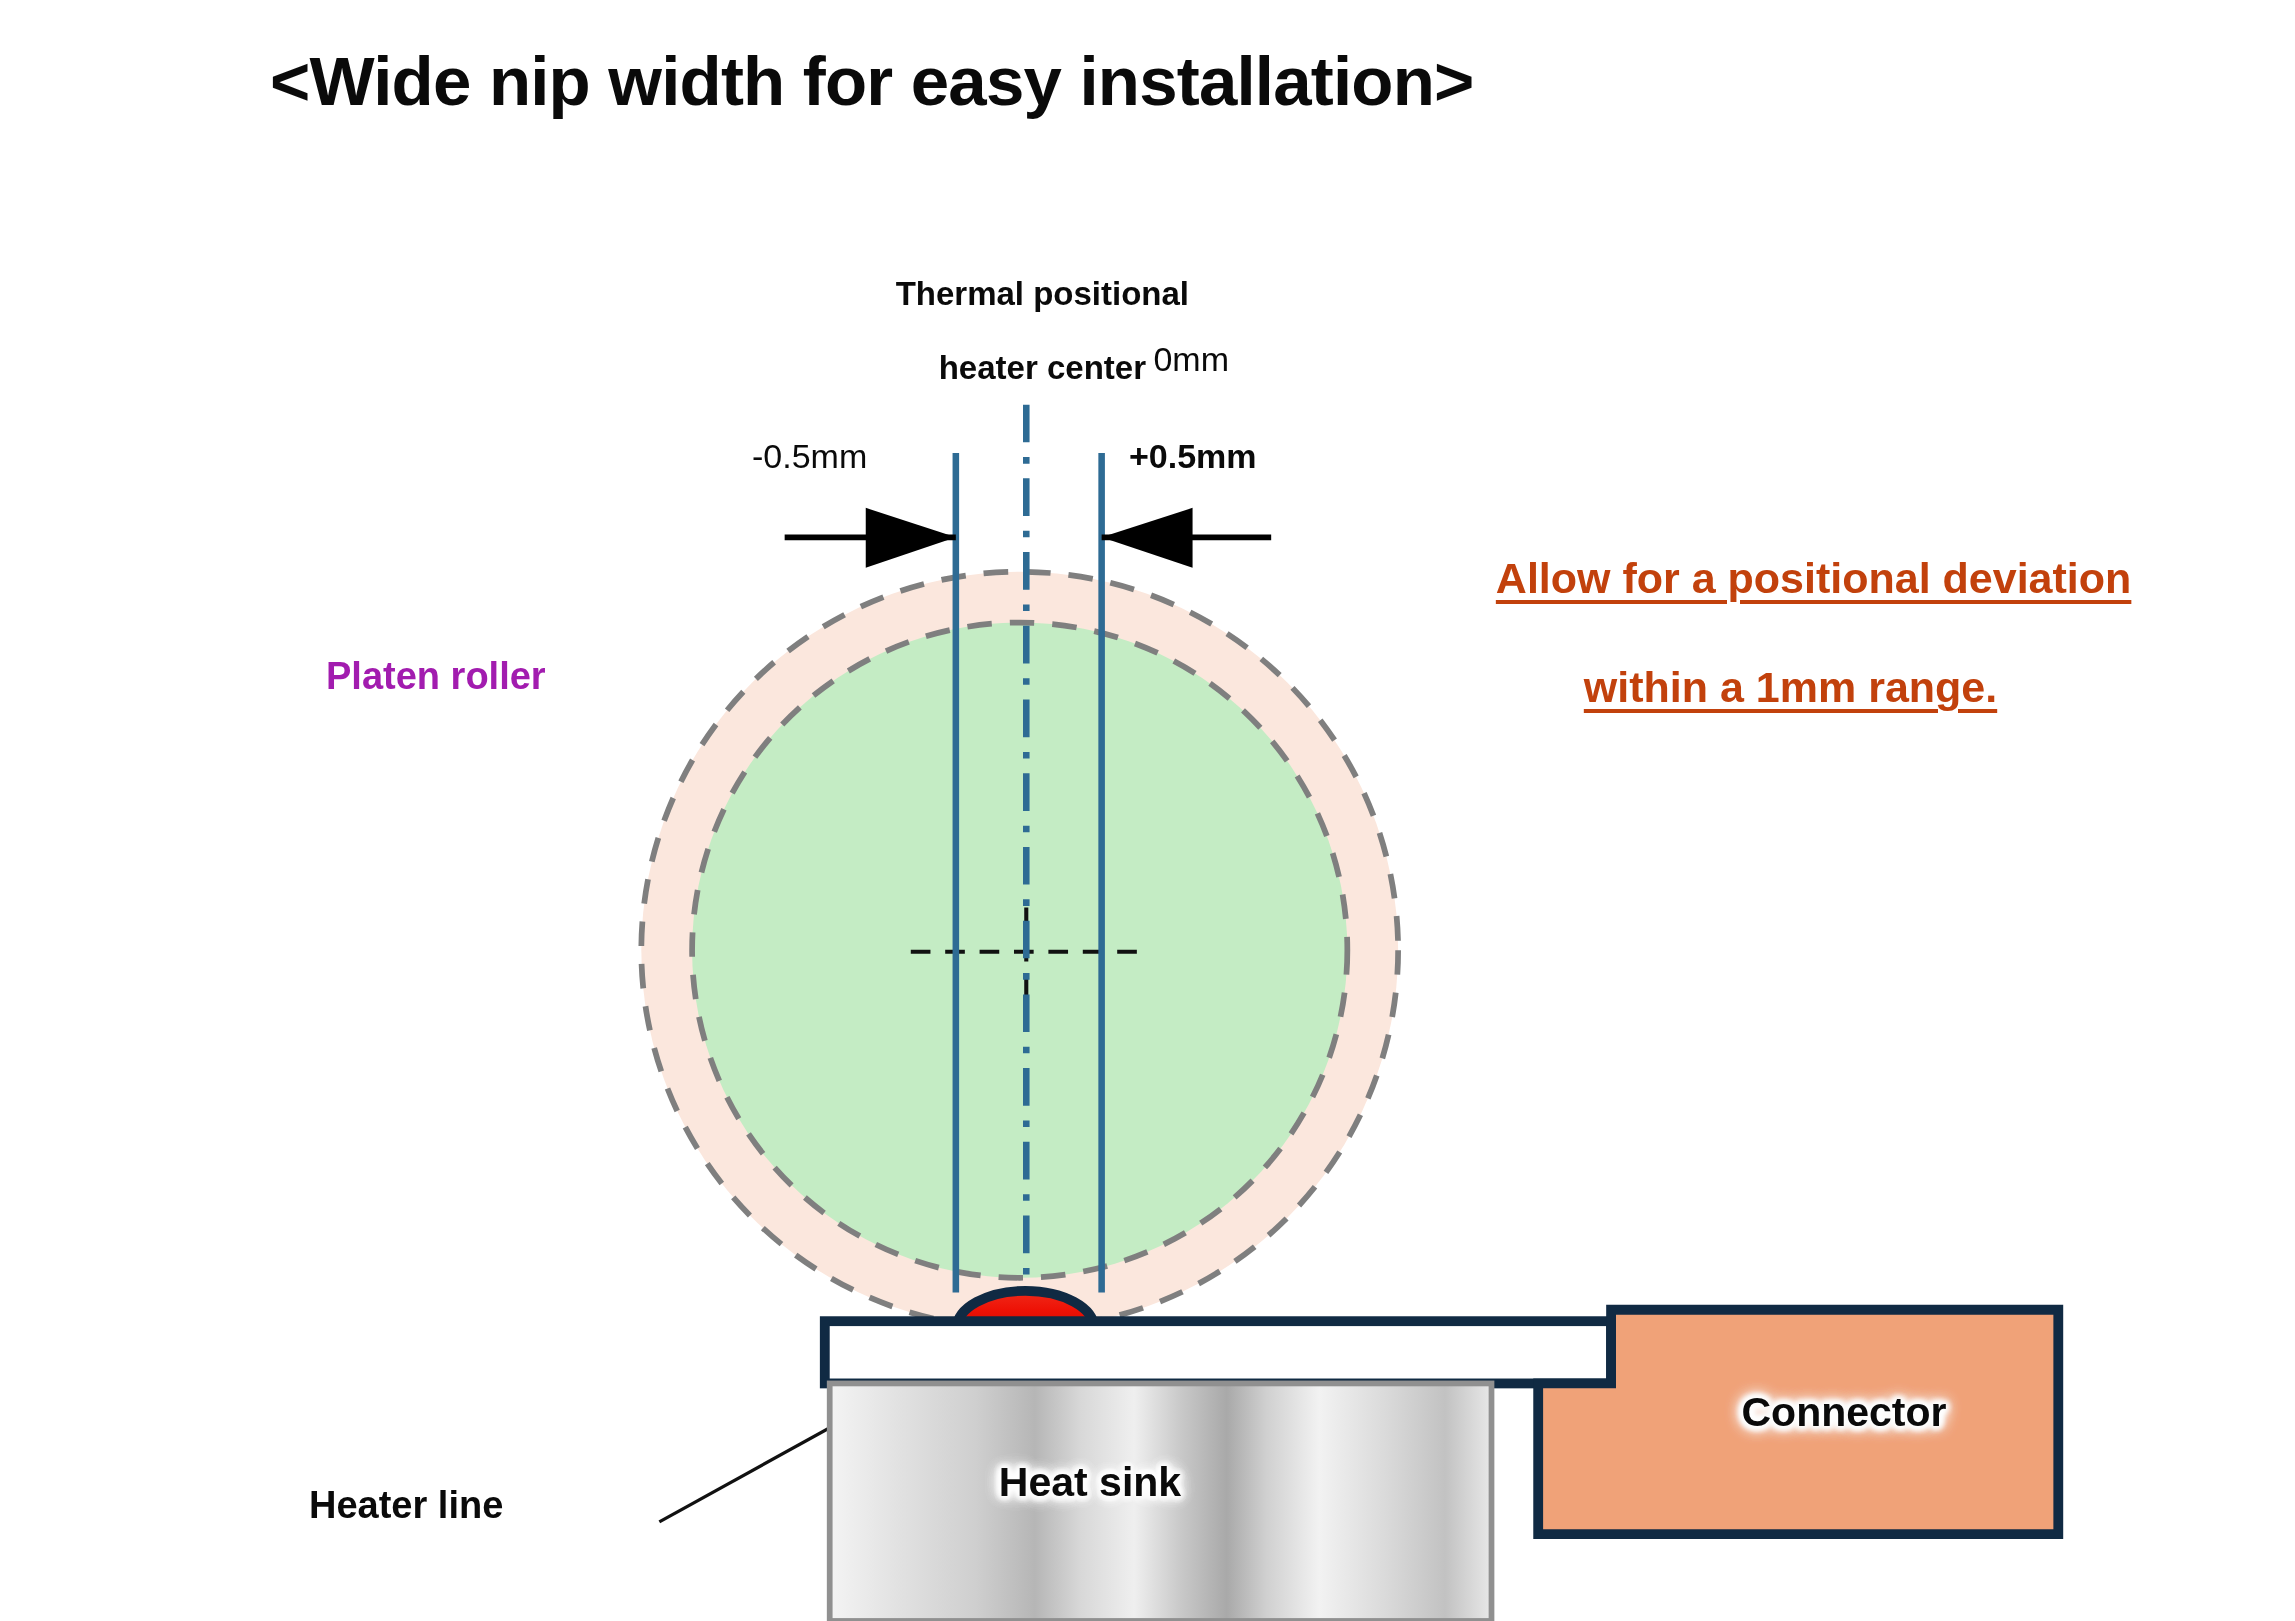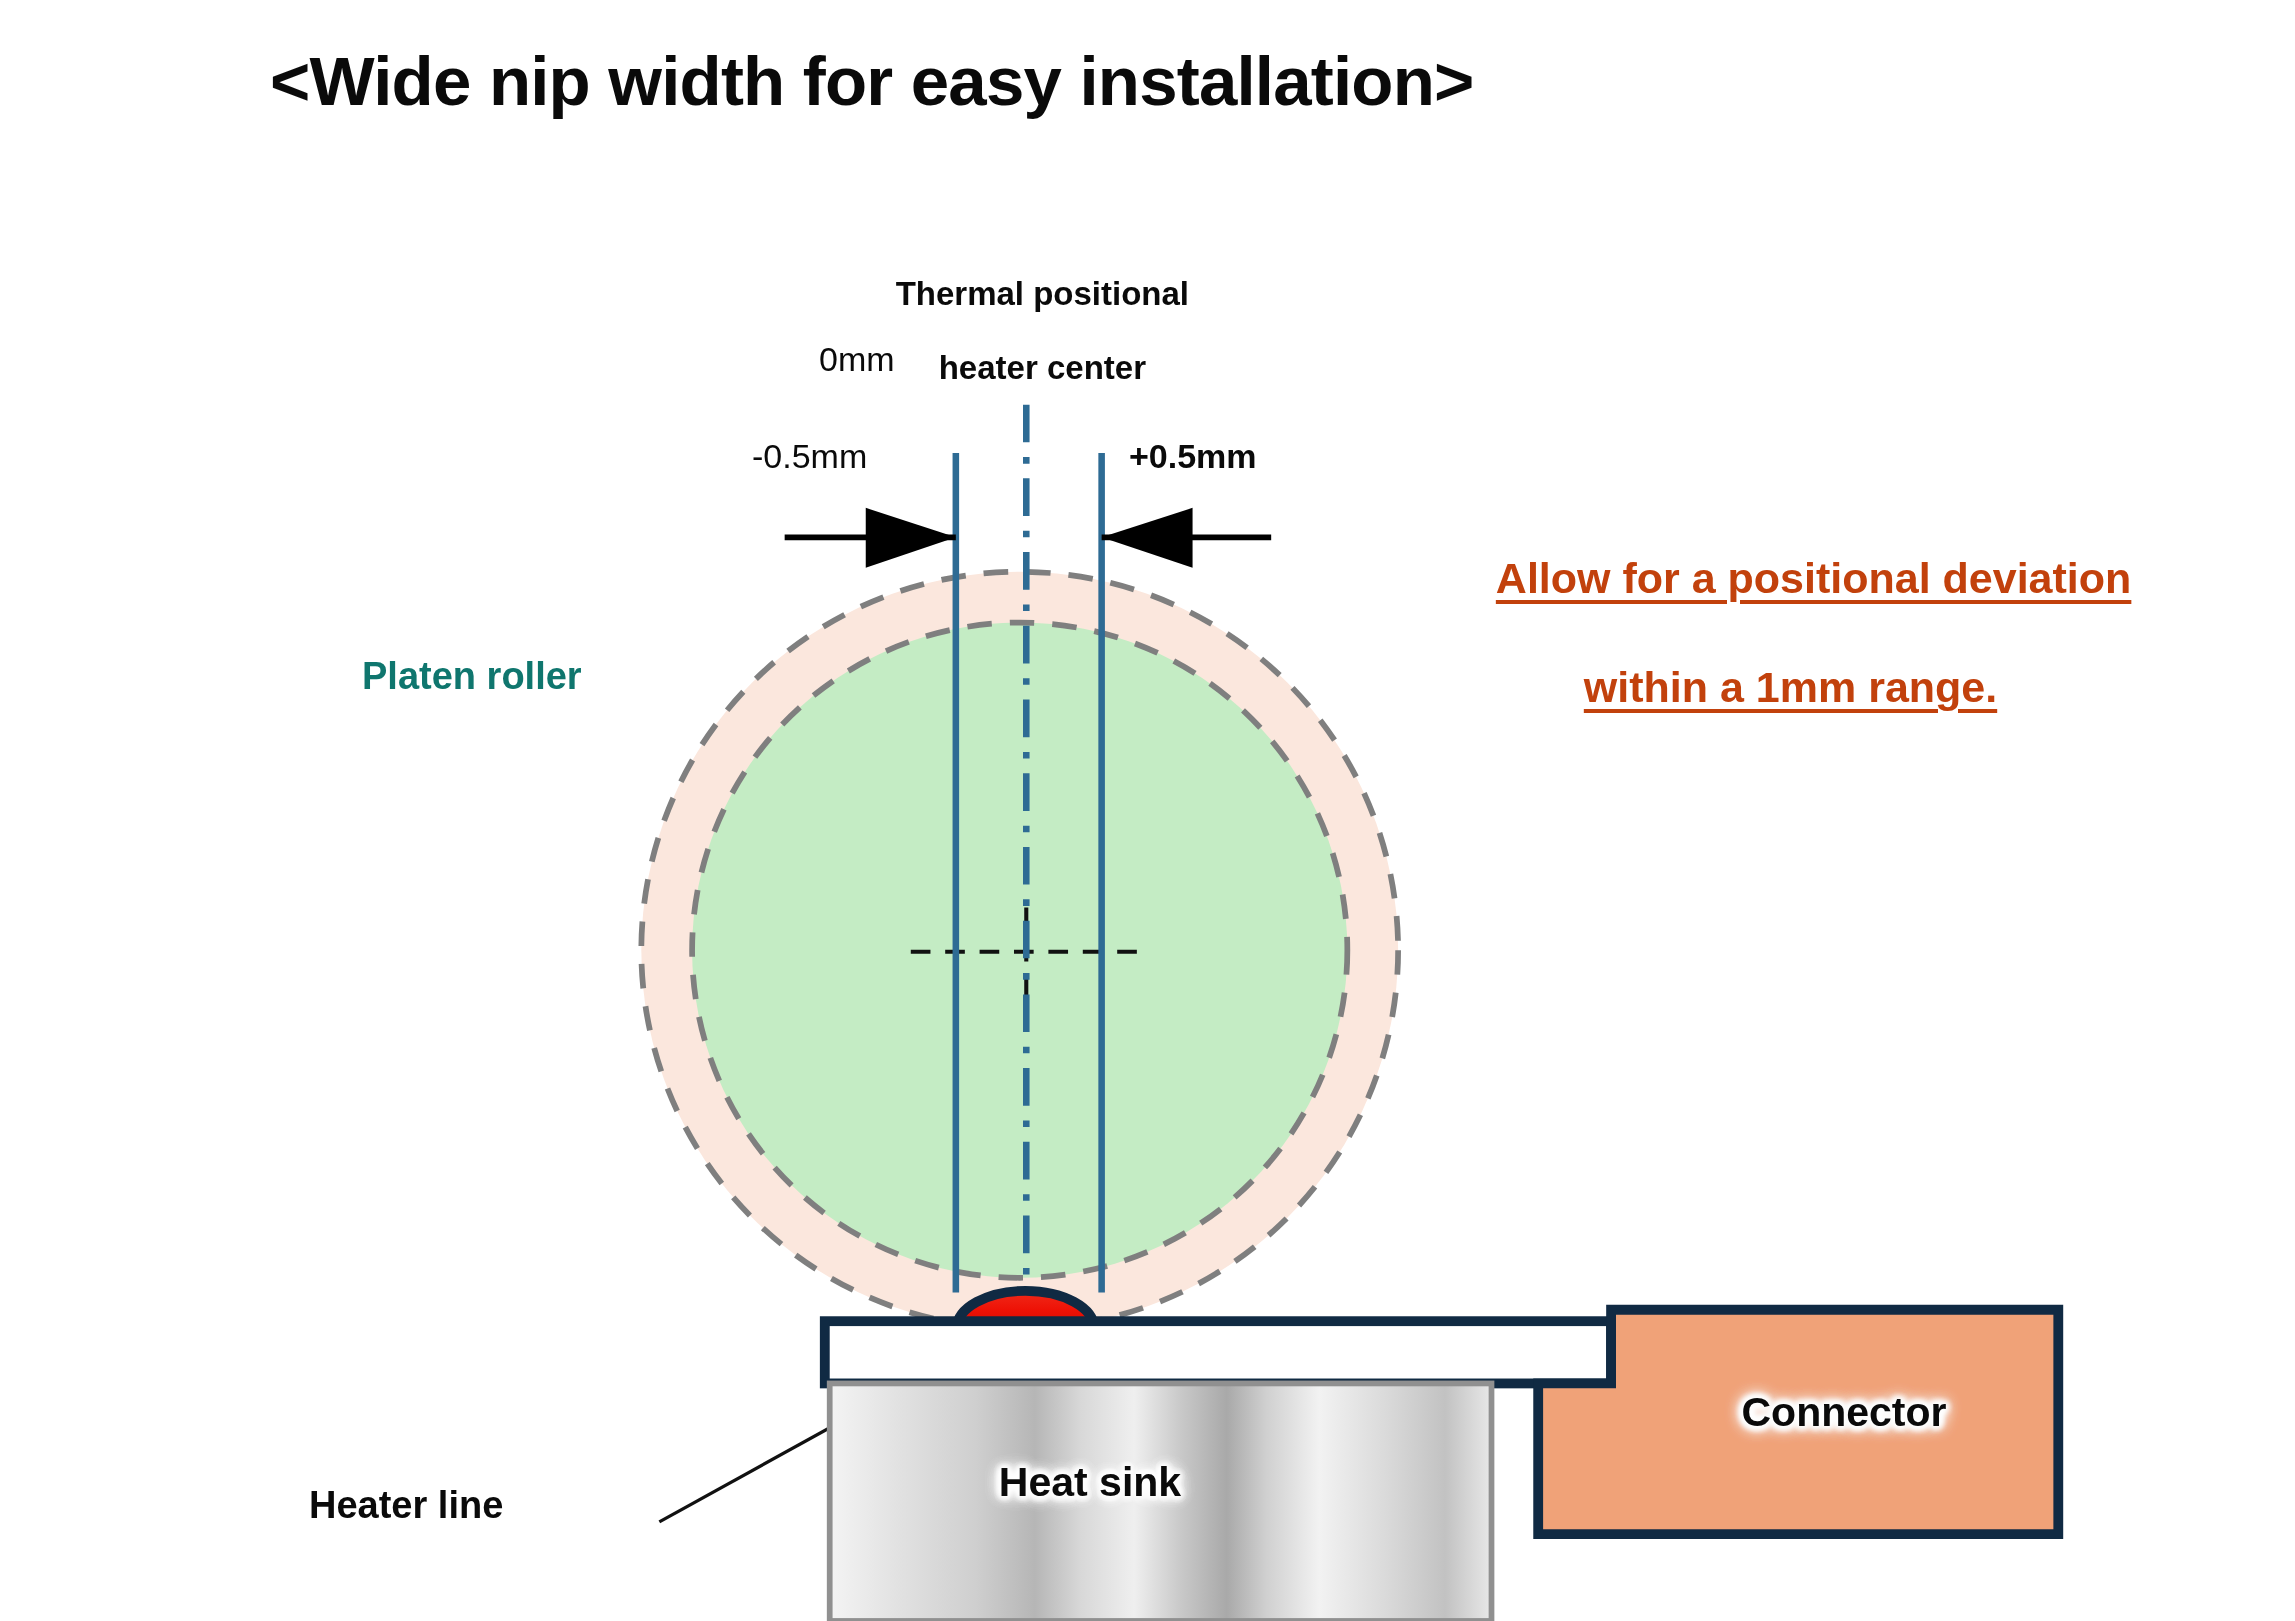--- a/index.html
+++ b/index.html
@@ -49,21 +49,21 @@
     width: 410px;
     text-align: center;
     font-size: 33px;
     font-weight: 700;
     color: #0a0a0a;
   }
   #zero-mm-label {
     left: 819px;
     top: 340px;
     width: 410px;
-    text-align: left;
+    text-align: right;
     font-size: 34px;
     font-weight: 400;
     color: #0a0a0a;
   }
   #minus-half-label {
     left: 752px;
     top: 437px;
     font-size: 34px;
     font-weight: 400;
     color: #0a0a0a;
@@ -92,22 +92,21 @@
     text-underline-offset: 7.4px;
   }
   #deviation-note .ln2 { display: block; margin-top: 13px; }
 
   
   #platen-roller-label {
     left: 326px;
     top: 655px;
     font-size: 38px;
     font-weight: 700;
-    color: #0f766e;
-    margin-left: 36px;
+    color: #a21caf;
   }
   #heater-line-label {
     left: 309px;
     top: 1484px;
     font-size: 38px;
     font-weight: 700;
     color: #0a0a0a;
   }
   .glow {
     color: #0a0a0a;

